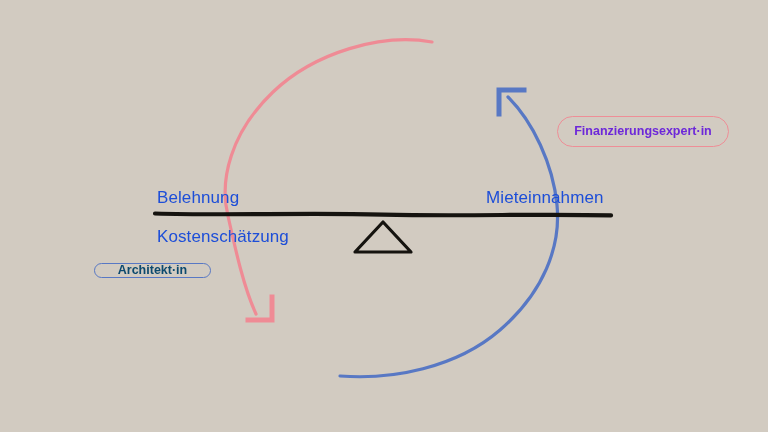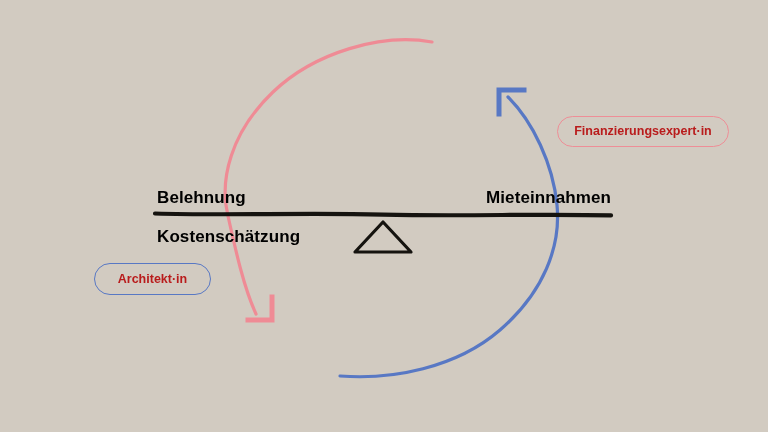--- a/index.html
+++ b/index.html
@@ -22,22 +22,22 @@
   #diagram-svg {
     position: absolute;
     left: 0;
     top: 0;
     width: 768px;
     height: 432px;
     display: block;
   }
   .label {
     position: absolute;
-    color: #000000;
-    font-weight: bold;
+    color: #1d4ed8;
+    font-weight: normal;
     font-size: 17px;
     letter-spacing: 0.1px;
     white-space: nowrap;
     line-height: 1;
   }
   #label-left-top {
     left: 157px;
     top: 189px;
   }
   #label-left-bottom {
@@ -63,29 +63,29 @@
     white-space: nowrap;
     background: transparent;
     box-sizing: border-box;
   }
   #pill-finance {
     left: 557px;
     top: 116px;
     width: 172px;
     height: 31px;
     border-color: #ee8e97;
-    color: #b91c1c;
+    color: #6d28d9;
   }
   #pill-architect {
     left: 94px;
     top: 263px;
     width: 117px;
-    height: 32px;
+    height: 15px;
     border-color: #5878c4;
-    color: #b91c1c;
+    color: #0c4a6e;
   }
 </style>
 </head>
 <body>
 
 <div id="stage">
 
   <svg id="diagram-svg" viewBox="0 0 768 432" xmlns="http://www.w3.org/2000/svg">
 
     <g>

